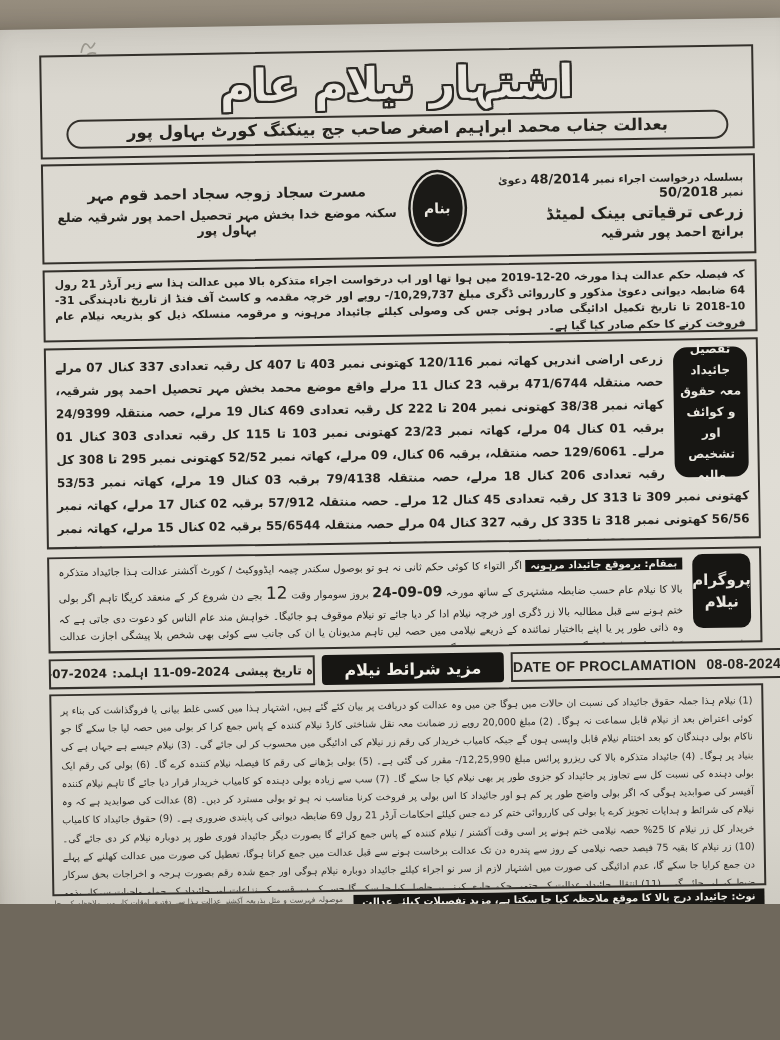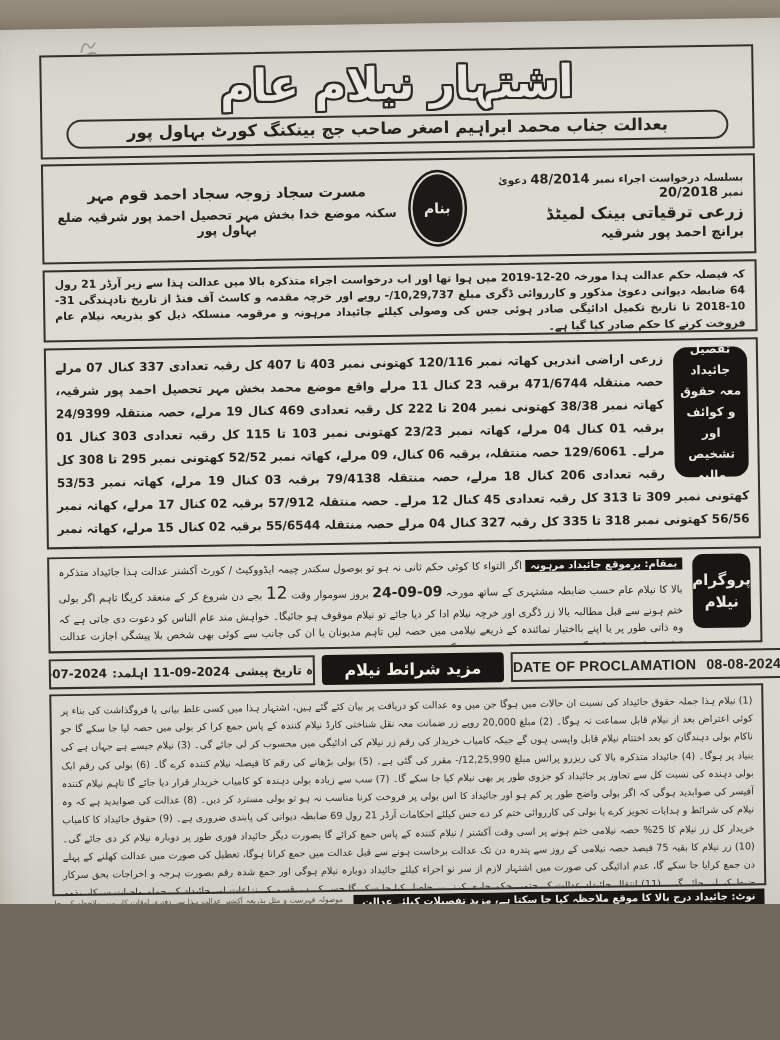--- a/index.html
+++ b/index.html
@@ -110,21 +110,21 @@
         <div class="title">اشتہار نیلام عام</div>
         <div class="court-box">بعدالت جناب محمد ابراہیم اصغر صاحب جج بینکنگ کورٹ بہاول پور</div>
       </div>
 
       <div class="bx sec-case">
         <div class="case-right">
           <div class="case-ref">
             <span>بسلسلہ درخواست اجراء نمبر</span>
             <b>48/2014</b>
             <span>دعویٰ نمبر</span>
-            <b>20/2018</b>
+            <b>50/2018</b>
           </div>
           <div class="bank1">زرعی ترقیاتی بینک لمیٹڈ</div>
           <div class="bank2">برانچ احمد پور شرقیہ</div>
         </div>
         <div class="versus-wrap">
           <div class="versus">بنام</div>
         </div>
         <div class="case-left">
           <div class="def1">مسرت سجاد زوجہ سجاد احمد قوم مہر</div>
           <div class="def2">سکنہ موضع خدا بخش مہر تحصیل احمد پور شرقیہ ضلع بہاول پور</div>

